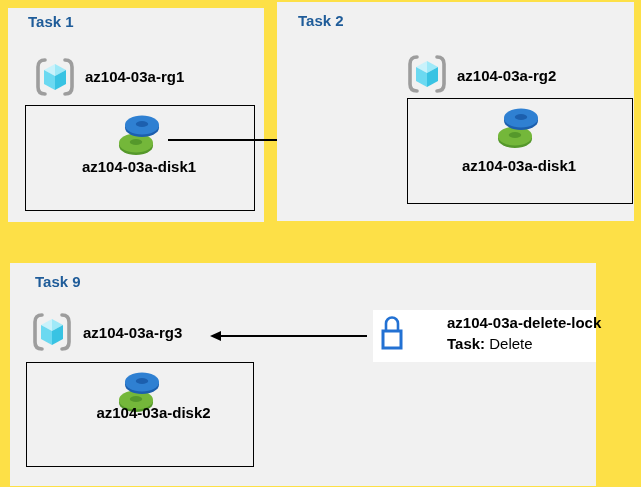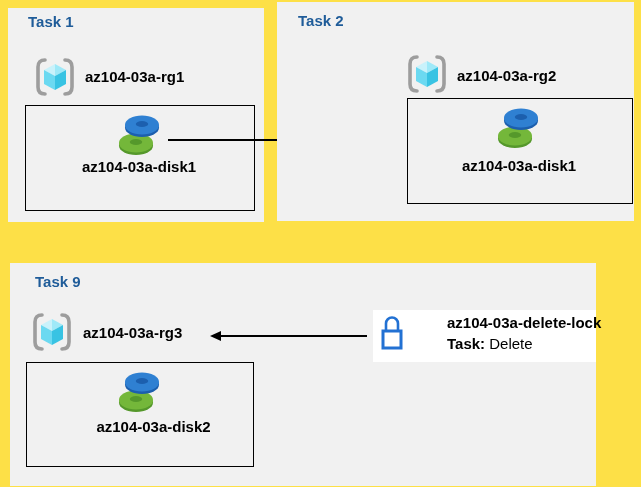--- a/index.html
+++ b/index.html
@@ -119,21 +119,21 @@
   <div class="res-box" style="left:26px;top:362px;width:226px;height:103px;"></div>
 
   <svg class="icon" style="left:117px;top:368px;" width="46" height="48" viewBox="0 0 46 48">
     <ellipse cx="19" cy="34.5" rx="17" ry="9.5" fill="#55982b"></ellipse>
     <ellipse cx="19" cy="32" rx="17" ry="9.5" fill="#74b73a"></ellipse>
     <ellipse cx="19" cy="31" rx="6.2" ry="3" fill="#55982b"></ellipse>
     <ellipse cx="25" cy="16.5" rx="17" ry="9.5" fill="#1c5fae"></ellipse>
     <ellipse cx="25" cy="14" rx="17" ry="9.5" fill="#2f80d2"></ellipse>
     <ellipse cx="25" cy="13" rx="6.2" ry="3" fill="#1c5fae"></ellipse>
   </svg>
-  <div class="centered-label" style="left:26px;top:418px;width:255px;">az104-03a-disk2</div>
+  <div class="centered-label" style="left:26px;top:404px;width:255px;">az104-03a-disk2</div>
 
   <div class="arrowhead-left" style="left:210px;top:331px;"></div>
   <div class="arrow-line" style="left:219px;top:335px;width:148px;"></div>
 
   <div class="lock-card" style="left:373px;top:310px;width:223px;height:52px;"></div>
 
   <svg class="icon" style="left:380px;top:314px;" width="24" height="40" viewBox="0 0 24 40">
     <path d="M6,17 L6,9.5 A6,6 0 0 1 18,9.5 L18,17" fill="none" stroke="#2271d3" stroke-width="2.6"></path>
     <rect x="3" y="17" width="18" height="17" fill="#ffffff" stroke="#2271d3" stroke-width="3"></rect>
   </svg>

